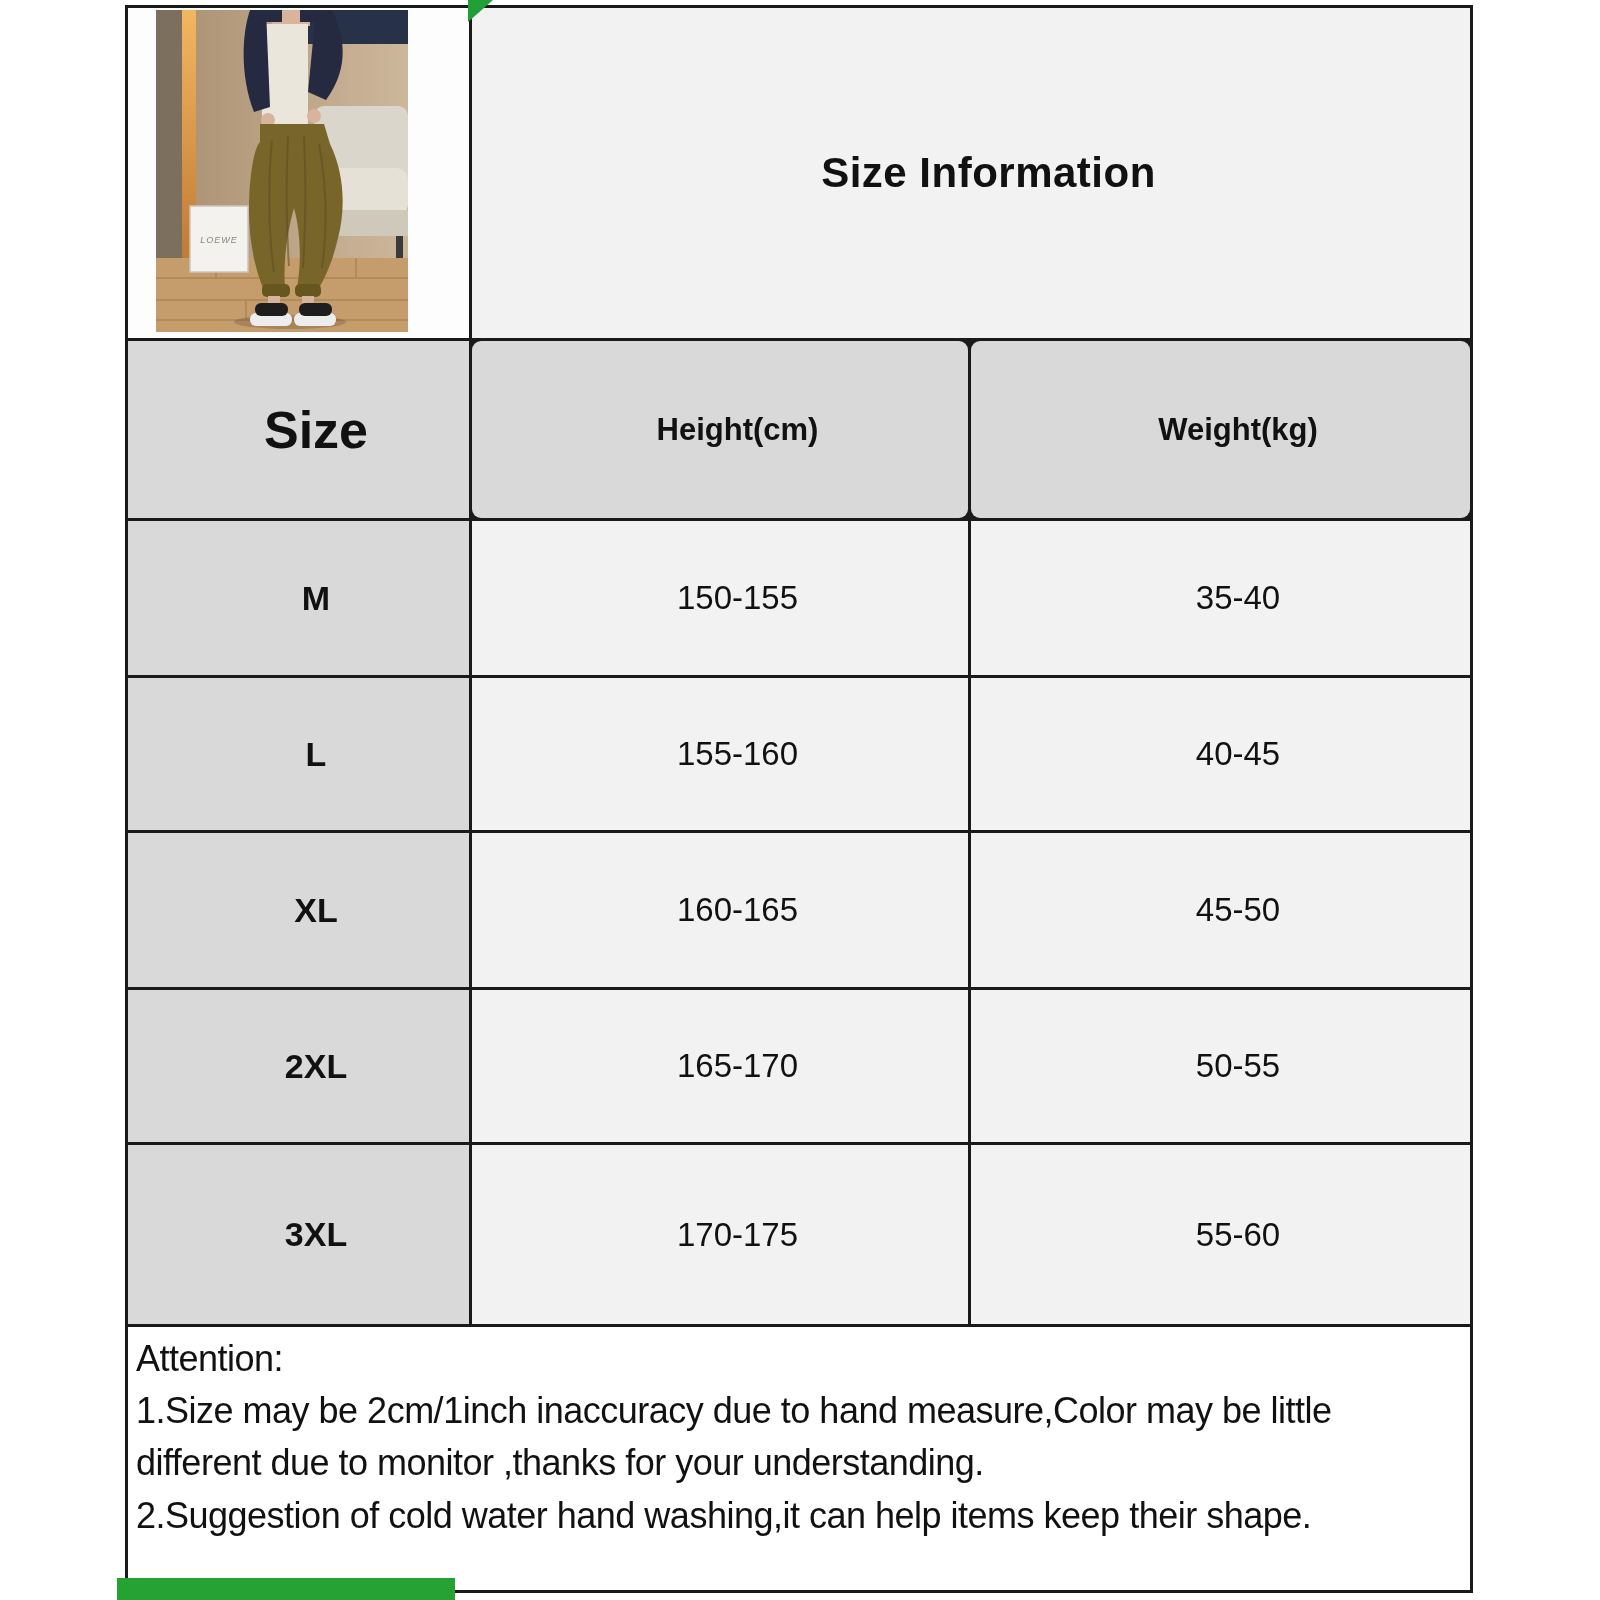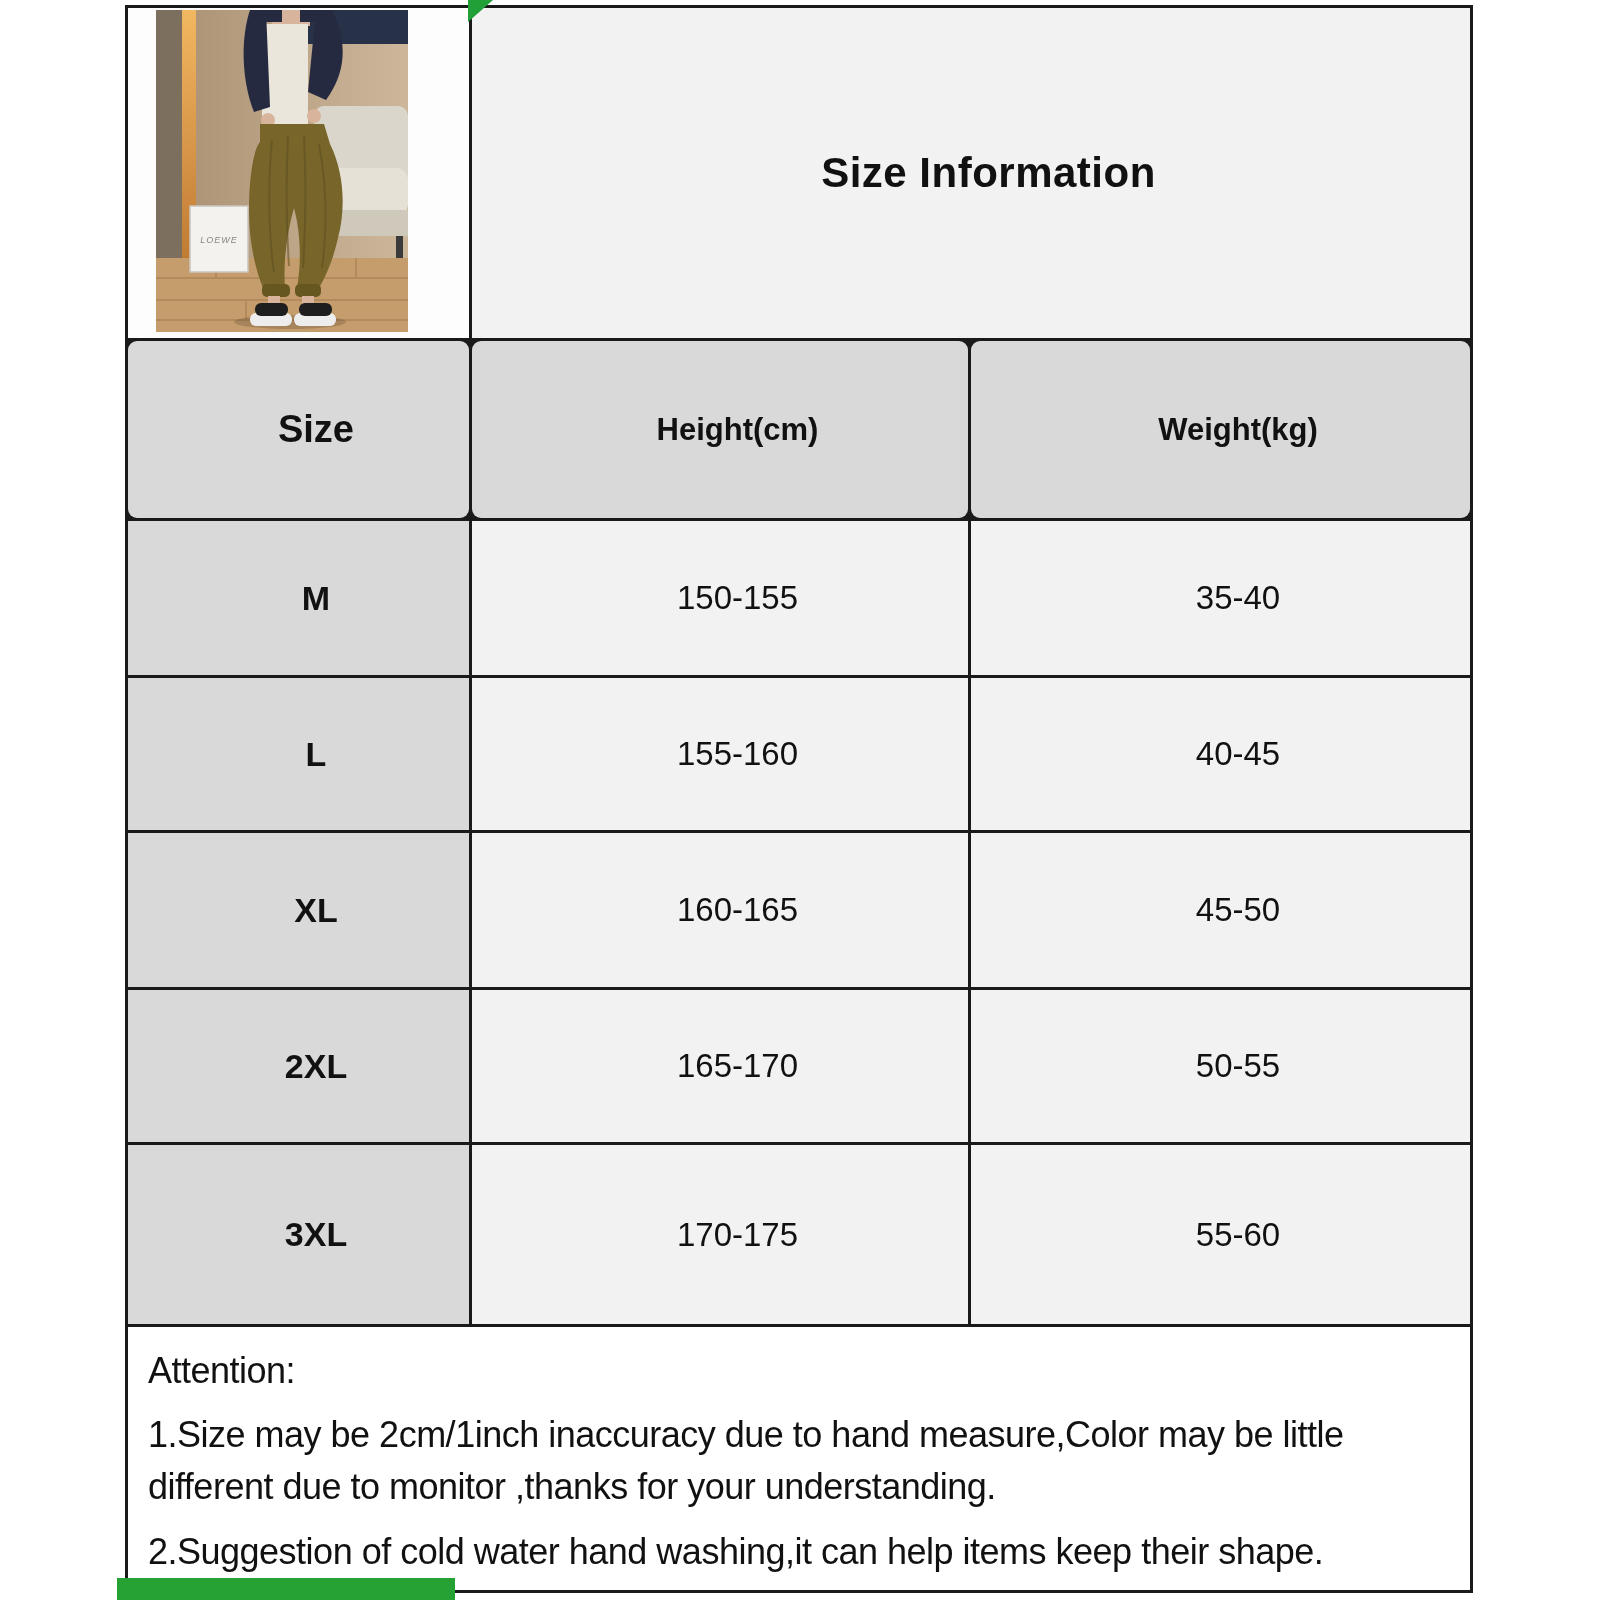--- a/index.html
+++ b/index.html
@@ -16,30 +16,30 @@
     grid-template-columns:341px 496px 499px;
     grid-template-rows:330px 177px 154px 152px 154px 152px 179px 263px;
     gap:3px;
   }
   .cell{display:flex;align-items:center;justify-content:center;padding-left:35px;}
   .photo-cell{background:#fdfdfd;position:relative;}
   .photo-frame{position:absolute;left:28px;top:2px;width:252px;height:418px;font-style:italic;}
   .title-cell{grid-column:2 / 4;background:#f2f2f2;}
   .page-title{font-size:42px;font-weight:bold;letter-spacing:0.5px;}
   .head-cell{background:#d9d9d9;font-weight:bold;}
-  .head-size{font-size:38px;border-radius:9px;}
+  .head-size{font-size:52px;}
   .head-col{font-size:31px;border-radius:9px;}
   .size-cell{background:#d9d9d9;font-weight:bold;font-size:34px;}
   .val-cell{background:#f2f2f2;font-size:33px;}
   .attention-cell{
     grid-column:1 / 4;background:#ffffff;
     display:block;padding:6px 10px 0 8px;
     font-size:36px;letter-spacing:-0.5px;line-height:1.45;
   }
-  .attention-cell p{margin:12px;}
+  .attention-cell p{margin:0;}
   .green-tri{
     position:absolute;left:468px;top:0;width:0;height:0;z-index:5;
     border-top:22px solid #21a038;
     border-right:25px solid transparent;
   }
   .green-bar{
     position:absolute;left:117px;top:1578px;width:338px;height:22px;
     background:#25a233;z-index:6;
   }
   svg text{font-family:"Liberation Sans","DejaVu Sans",sans-serif;}

